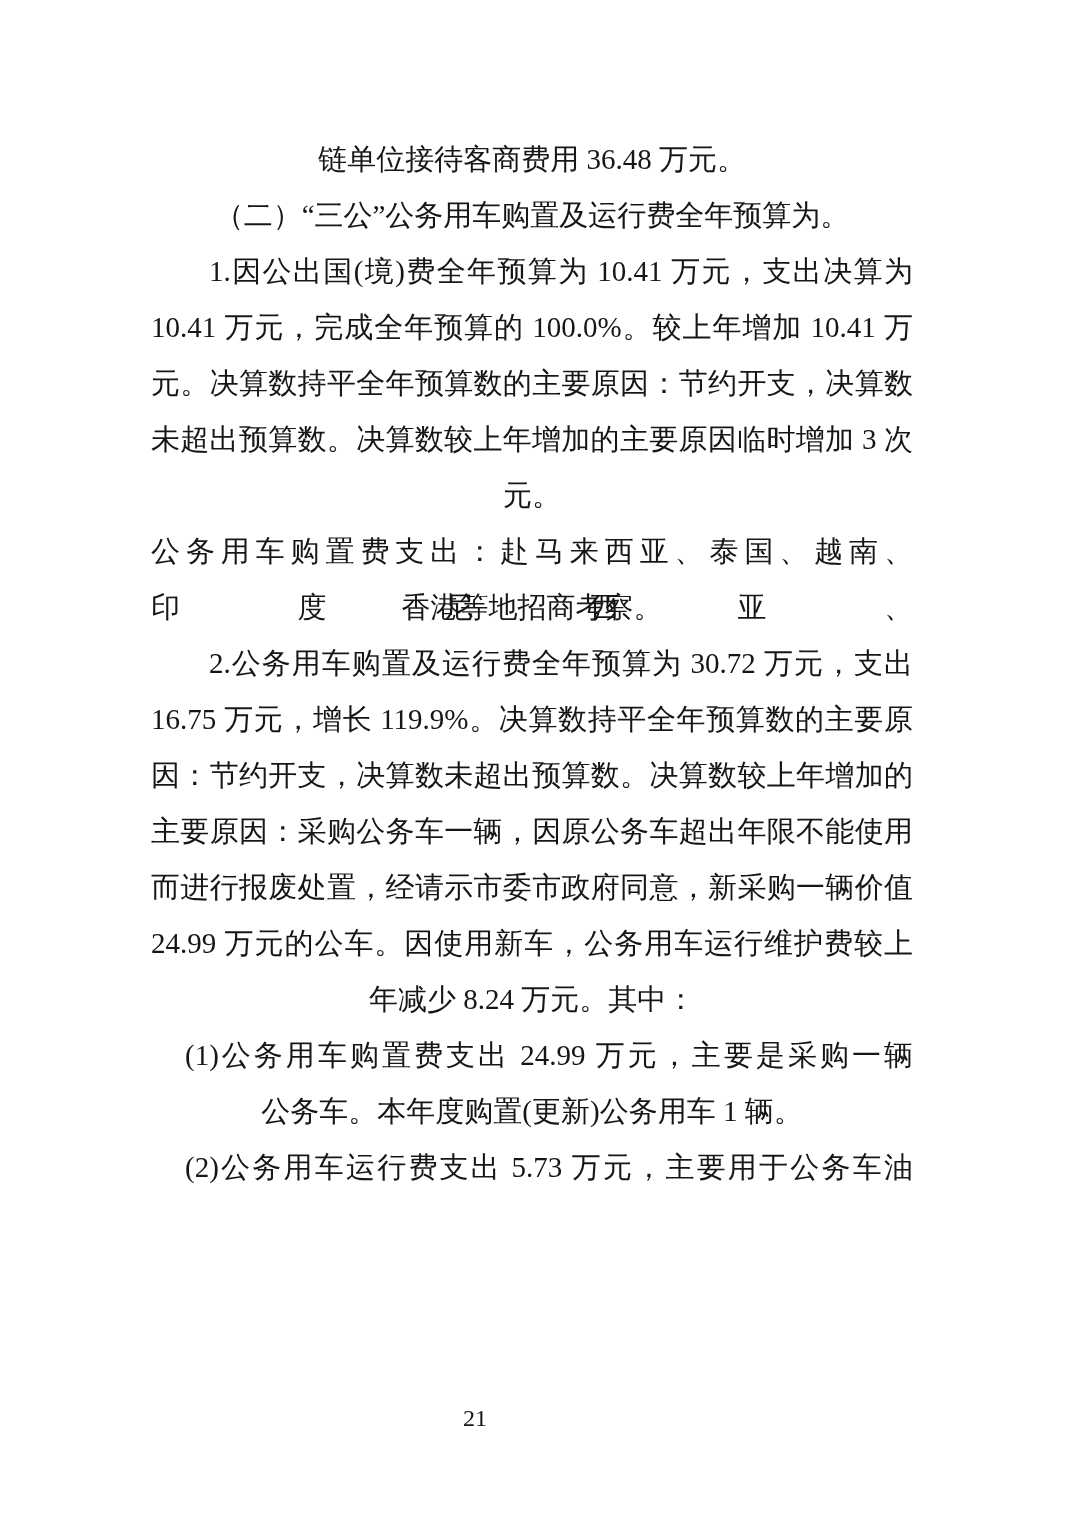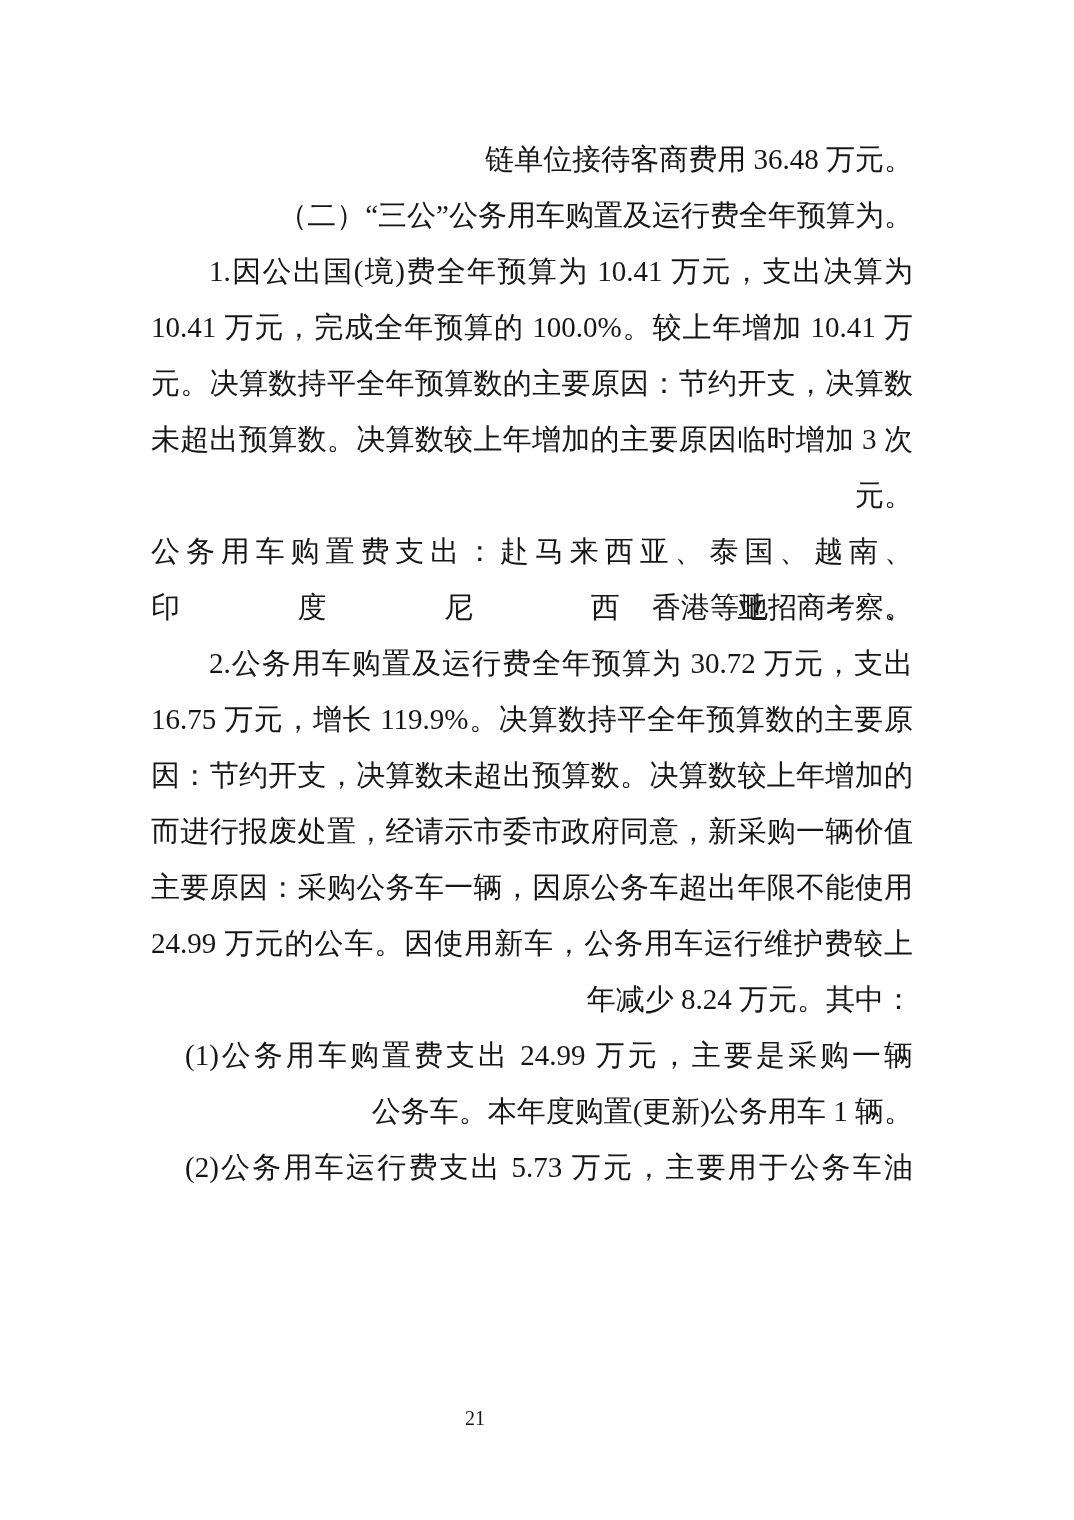--- a/index.html
+++ b/index.html
@@ -26,42 +26,42 @@
   .doc-body {
     position: absolute;
     left: 151px;
     top: 131px;
     width: 762px;
   }
   .line {
     font-size: 29px;
     line-height: 56px;
     height: 56px;
-    text-align: right;
+    text-align: center;
     white-space: normal;
     word-break: keep-all;
   }
   .line.justify {
     text-align: justify;
     text-align-last: justify;
     text-justify: inter-character;
   }
   .line.indent {
     text-indent: 58px;
   }
   .line.indent-small {
     text-indent: 34px;
   }
   .page-number {
     position: absolute;
     top: 1405px;
     left: 0;
     width: 950px;
     text-align: center;
-    font-size: 20px;
+    font-size: 24px;
     line-height: 26px;
     color: #161616;
   }
 </style>
 </head>
 <body>
 
 <div class="page">
   <div class="doc-body">
       <div class="line">链单位接待客商费用 36.48 万元。</div>
@@ -69,22 +69,22 @@
       <div class="line justify indent">1.因公出国(境)费全年预算为 10.41 万元，支出决算为</div>
       <div class="line justify">10.41 万元，完成全年预算的 100.0%。较上年增加 10.41 万</div>
       <div class="line justify">元。决算数持平全年预算数的主要原因：节约开支，决算数</div>
       <div class="line justify">未超出预算数。决算数较上年增加的主要原因临时增加 3 次</div>
       <div class="line">元。</div>
       <div class="line justify">公务用车购置费支出：赴马来西亚、泰国、越南、印度尼西亚、</div>
       <div class="line">香港等地招商考察。</div>
       <div class="line justify indent">2.公务用车购置及运行费全年预算为 30.72 万元，支出</div>
       <div class="line justify">16.75 万元，增长 119.9%。决算数持平全年预算数的主要原</div>
       <div class="line justify">因：节约开支，决算数未超出预算数。决算数较上年增加的</div>
+      <div class="line justify">主要原因：采购公务车一辆，因原公务车超出年限不能使用</div>
       <div class="line justify">而进行报废处置，经请示市委市政府同意，新采购一辆价值</div>
-      <div class="line justify">主要原因：采购公务车一辆，因原公务车超出年限不能使用</div>
       <div class="line justify">24.99 万元的公车。因使用新车，公务用车运行维护费较上</div>
       <div class="line">年减少 8.24 万元。其中：</div>
       <div class="line justify indent-small">(1)公务用车购置费支出 24.99 万元，主要是采购一辆</div>
       <div class="line">公务车。本年度购置(更新)公务用车 1 辆。</div>
       <div class="line justify indent-small">(2)公务用车运行费支出 5.73 万元，主要用于公务车油</div>
     </div>
   <div class="page-number">21</div>
 </div>
 
 </body></html>

